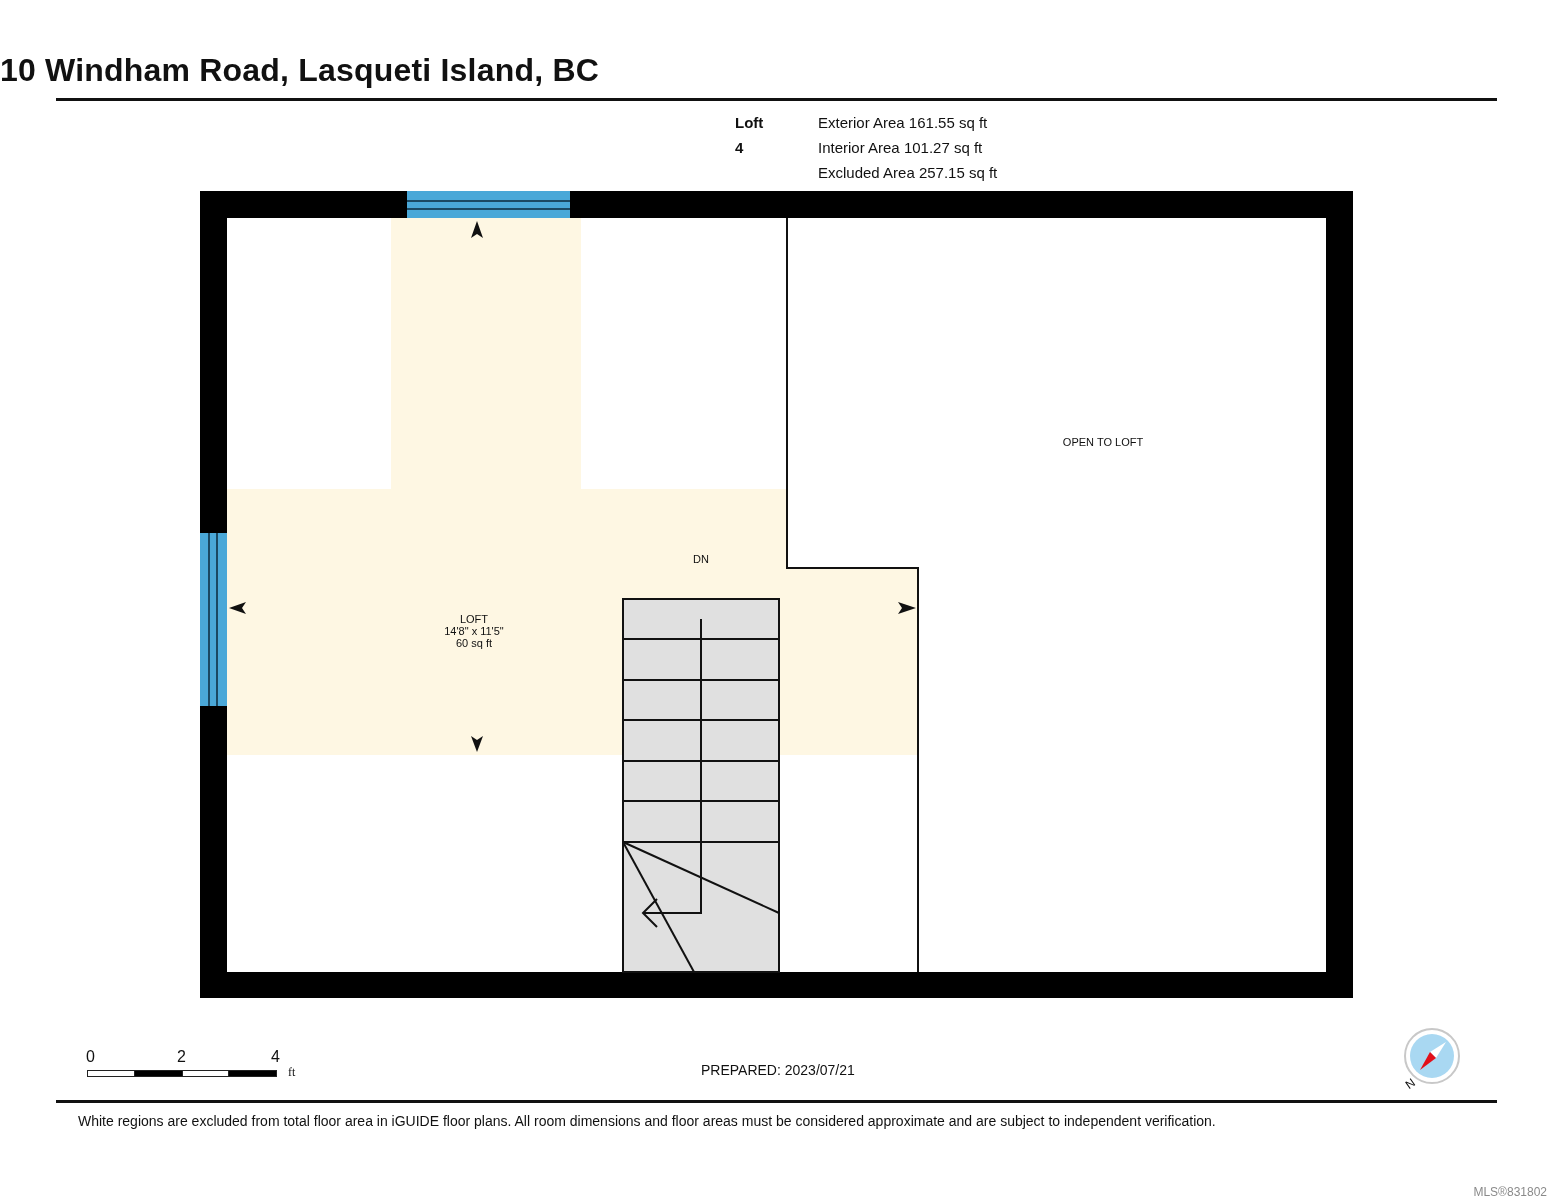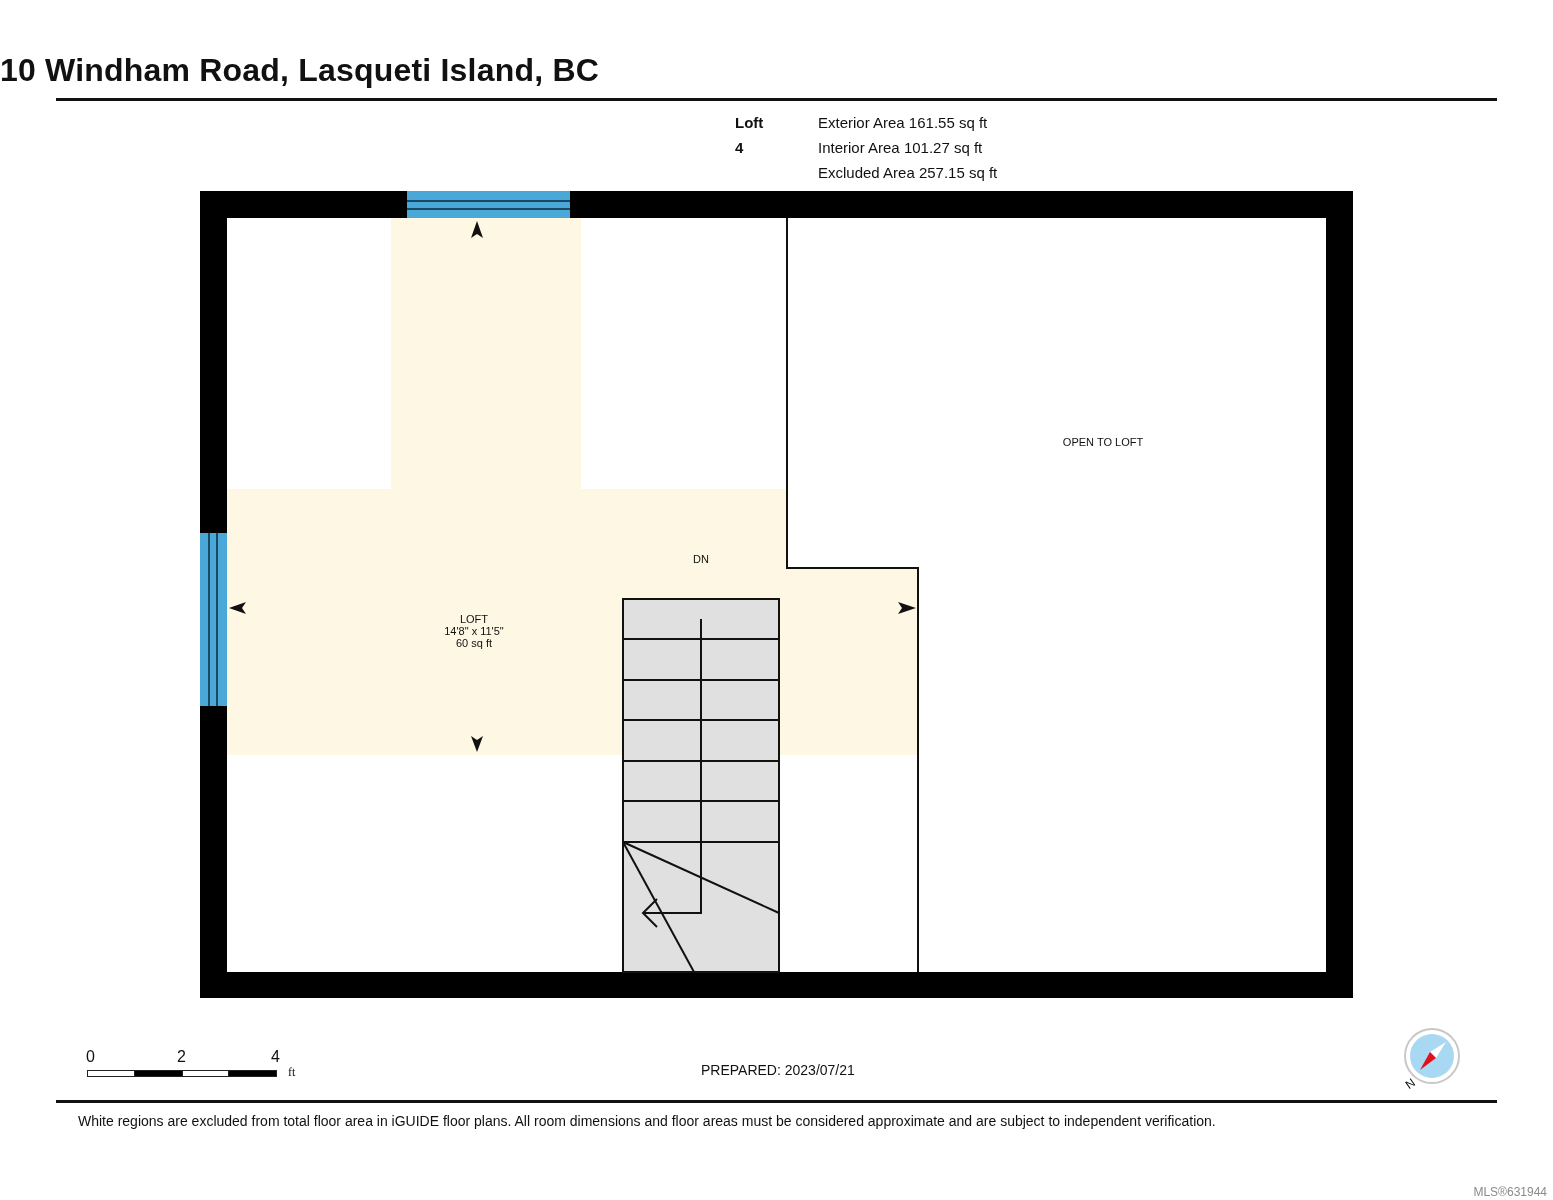--- a/index.html
+++ b/index.html
@@ -109,13 +109,13 @@
 <svg class="compass" width="64" height="64" viewBox="0 0 64 64">
   <circle cx="30" cy="28" r="27" fill="#fff" stroke="#c8c8c8" stroke-width="2"></circle>
   <circle cx="30" cy="28" r="22" fill="#a9d8f2"></circle>
   <path d="M44 14 L34 30 L28 24 Z" fill="#ffffff"></path>
   <path d="M18 42 L28 24 L34 30 Z" fill="#e3101a"></path>
   <text x="4" y="60" font-size="12" font-family="Liberation Sans, sans-serif" fill="#111" transform="rotate(-35 8 56)">N</text>
 </svg>
 
 <div class="rule" style="left:56px; top:1100px; width:1441px; height:3px;"></div>
 <div class="disclaimer">White regions are excluded from total floor area in iGUIDE floor plans. All room dimensions and floor areas must be considered approximate and are subject to independent verification.</div>
-<div class="mls">MLS®631944</div>
+<div class="mls">MLS®831802</div>
 
 </body></html>

